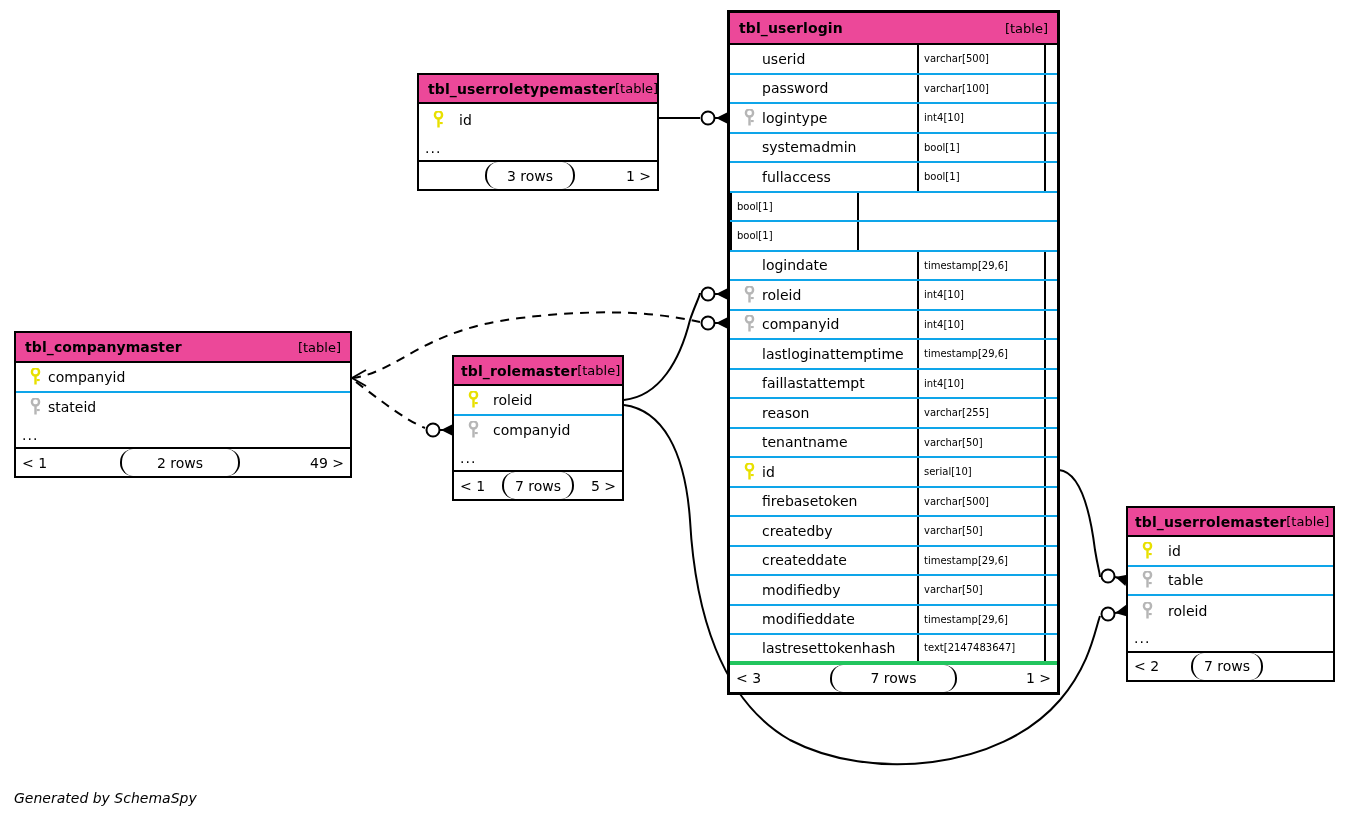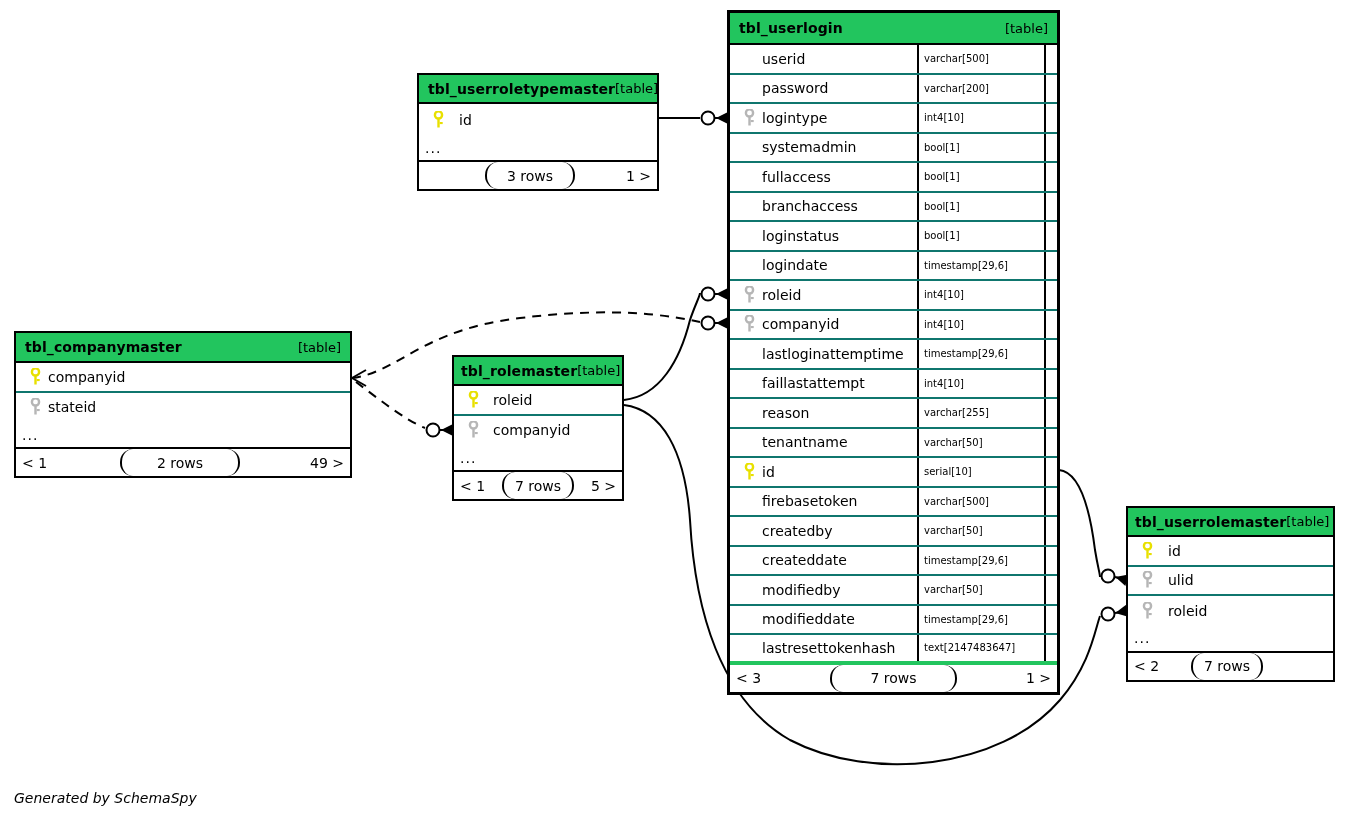--- a/index.html
+++ b/index.html
@@ -33,21 +33,21 @@
     border: 2px solid #000000;
     z-index: 5;
   }
   .table-box.thick {
     border-width: 3px;
   }
   .tbl-header {
     display: flex;
     align-items: center;
     justify-content: space-between;
-    background: #22c55e;
+    background: #ec4899;
     border-bottom: 2px solid #000000;
     box-sizing: border-box;
     padding: 0 9px;
     height: 32px;
   }
   .tbl-title {
     font-weight: bold;
     font-size: 14px;
     color: #000;
     letter-spacing: 0.1px;
@@ -55,21 +55,21 @@
   .tbl-kind {
     font-size: 13px;
     color: #000;
   }
   .rows {
     display: block;
   }
   .col-row {
     display: flex;
     box-sizing: border-box;
-    border-bottom: 2px solid #0f766e;
+    border-bottom: 2px solid #0ea5e9;
     height: 29.5px;
     align-items: center;
     background: #ffffff;
   }
   .col-row:last-child { border-bottom: none; }
   .col-name {
     display: flex;
     align-items: center;
     box-sizing: border-box;
     flex: 1 1 auto;
@@ -224,21 +224,21 @@
         </div>
         <div class="col-type" style="width:127px;flex:0 0 127px;">varchar[500]</div>
         <div class="col-pad"></div>
       </div>
 
       <div class="col-row">
         <div class="col-name">
           <span class="keyslot"></span>
           <span class="lbl">password</span>
         </div>
-        <div class="col-type" style="width:127px;flex:0 0 127px;">varchar[200]</div>
+        <div class="col-type" style="width:127px;flex:0 0 127px;">varchar[100]</div>
         <div class="col-pad"></div>
       </div>
 
       <div class="col-row">
         <div class="col-name">
           <span class="keyslot">
             <svg class="key-icon" width="11" height="18" viewBox="0 0 11 18">
                 <circle cx="5.5" cy="4" r="3.6" fill="none" stroke="#b6b6b6" stroke-width="2.4"></circle>
                 <rect x="4.3" y="6.5" width="2.4" height="10" fill="#b6b6b6"></rect>
                 <rect x="6.7" y="11" width="3" height="2.1" fill="#b6b6b6"></rect>
@@ -262,33 +262,25 @@
       <div class="col-row">
         <div class="col-name">
           <span class="keyslot"></span>
           <span class="lbl">fullaccess</span>
         </div>
         <div class="col-type" style="width:127px;flex:0 0 127px;">bool[1]</div>
         <div class="col-pad"></div>
       </div>
 
       <div class="col-row">
-        <div class="col-name">
-          <span class="keyslot"></span>
-          <span class="lbl">branchaccess</span>
-        </div>
         <div class="col-type" style="width:127px;flex:0 0 127px;">bool[1]</div>
         <div class="col-pad"></div>
       </div>
 
       <div class="col-row">
-        <div class="col-name">
-          <span class="keyslot"></span>
-          <span class="lbl">loginstatus</span>
-        </div>
         <div class="col-type" style="width:127px;flex:0 0 127px;">bool[1]</div>
         <div class="col-pad"></div>
       </div>
 
       <div class="col-row">
         <div class="col-name">
           <span class="keyslot"></span>
           <span class="lbl">logindate</span>
         </div>
         <div class="col-type" style="width:127px;flex:0 0 127px;">timestamp[29,6]</div>
@@ -562,21 +554,21 @@
       </div>
       <div class="col-row">
         <div class="col-name">
           <span class="keyslot">
             <svg class="key-icon" width="11" height="18" viewBox="0 0 11 18">
                 <circle cx="5.5" cy="4" r="3.6" fill="none" stroke="#b6b6b6" stroke-width="2.4"></circle>
                 <rect x="4.3" y="6.5" width="2.4" height="10" fill="#b6b6b6"></rect>
                 <rect x="6.7" y="11" width="3" height="2.1" fill="#b6b6b6"></rect>
               </svg>
           </span>
-          <span class="lbl" style="margin-left:8px;">ulid</span>
+          <span class="lbl" style="margin-left:8px;">table</span>
         </div>
       </div>
       <div class="col-row">
         <div class="col-name">
           <span class="keyslot">
             <svg class="key-icon" width="11" height="18" viewBox="0 0 11 18">
                 <circle cx="5.5" cy="4" r="3.6" fill="none" stroke="#b6b6b6" stroke-width="2.4"></circle>
                 <rect x="4.3" y="6.5" width="2.4" height="10" fill="#b6b6b6"></rect>
                 <rect x="6.7" y="11" width="3" height="2.1" fill="#b6b6b6"></rect>
               </svg>

